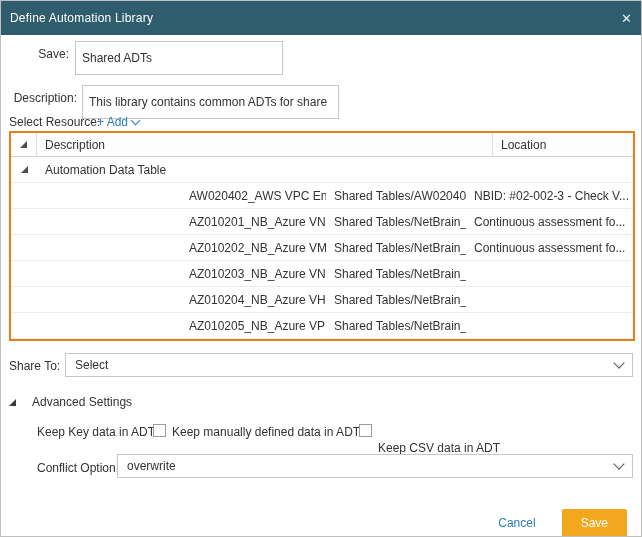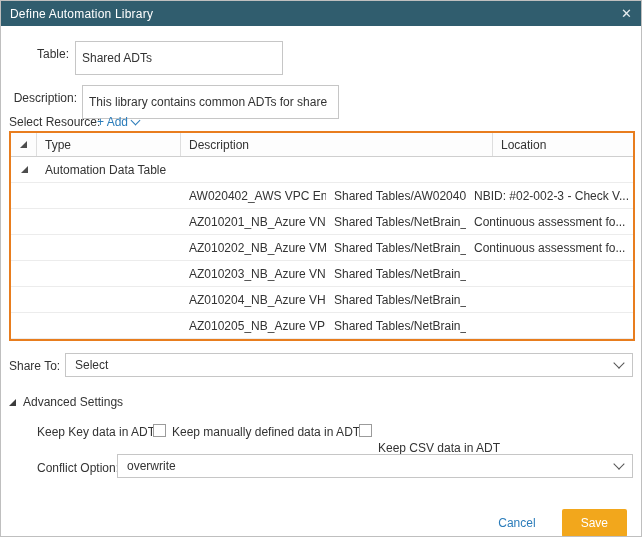--- a/index.html
+++ b/index.html
@@ -1,20 +1,20 @@
 <!DOCTYPE html>
 <html><head>
 <meta charset="utf-8">
 <style>
   html,body{margin:0;padding:0;background:#e9e9e9;}
   body{font-family:"Liberation Sans",sans-serif;font-size:12px;color:#333;}
   .dialog{position:relative;width:642px;height:537px;background:#fff;border:1px solid #bfbfbf;box-sizing:border-box;overflow:hidden;}
 
   
-  .titlebar{position:absolute;top:0;left:0;right:0;height:25px;background:#305d6e;color:#fff;
+  .titlebar{position:absolute;top:0;left:0;right:0;height:34px;background:#305d6e;color:#fff;
             display:flex;align-items:center;justify-content:space-between;padding:12px 9px;box-sizing:border-box;}
   .titlebar .title{font-size:12px;letter-spacing:.2px;}
   .titlebar .close{font-size:13px;line-height:1;cursor:pointer;color:#e8eef1;}
 
   
   .lbl{position:absolute;white-space:nowrap;color:#333;}
   .r{text-align:right;}
   .tbox{position:absolute;height:24px;border:1px solid #c6c6c6;box-sizing:border-box;padding:16px 6px;
         font:12px "Liberation Sans",sans-serif;color:#333;background:#fff;outline:none;}
 
@@ -53,37 +53,36 @@
 </head>
 <body>
 
 <div class="dialog">
 
   <div class="titlebar">
     <span class="title">Define Automation Library</span>
     <span class="close">✕</span>
   </div>
 
-  <div class="lbl r" style="left:0;top:46px;width:68px;">Table:</div>
+  <div class="lbl r" style="left:0;top:46px;width:68px;">Save:</div>
   <input class="tbox" style="left: 74px; top: 40px; width: 208px;" value="Shared ADTs">
 
   <div class="lbl r" style="left:0;top:90px;width:76px;">Description:</div>
   <input class="tbox" style="left: 81px; top: 84px; width: 257px;" value="This library contains common ADTs for share">
 
   <div class="lbl" style="left:8px;top:114px;">Select Resource:</div>
   <div class="lbl link" style="left:96px;top:114px;">
     <span>+ Add</span><span class="chev"></span>
   </div>
 
   <div class="grid">
     <div class="ghead">
       <div class="gh c-icon">
           <span class="tri sm"></span>
         </div>
-      <div class="gh c-type">Type</div>
       <div class="gh c-desc">Description</div>
       <div class="gh c-loc">Location</div>
     </div>
 
     <div class="grow">
       <div class="gc c-icon">
           <span class="tri sm"></span>
         </div>
       <div class="gc" style="flex:1;">Automation Data Table</div>
     </div>
@@ -131,21 +130,21 @@
       <div class="gc c-desc"></div>
     </div>
   </div>
 
   <div class="lbl" style="left:8px;top:358px;">Share To:</div>
   <div class="selbox" style="left:64px;top:352px;width:568px;">
     <span>Select</span>
     <span class="chevd"></span>
   </div>
 
-  <div class="lbl" style="left:8px;top:394px;display:flex;align-items:center;gap:7px;cursor:pointer;">
+  <div class="lbl" style="left:8px;top:394px;display:flex;align-items:center;gap:16px;cursor:pointer;">
     <span class="tri sm" style="border-bottom-color:#3c3c3c;"></span>
     <span>Advanced Settings</span>
   </div>
 
   <div class="lbl" style="left:36px;top:424px;">Keep Key data in ADT:</div>
   <span class="cb" style="left:152px;top:423px;"></span>
   <div class="lbl" style="left:171px;top:424px;">Keep manually defined data in ADT</div>
   <span class="cb" style="left:358px;top:423px;"></span>
   <div class="lbl" style="left:377px;top:440px;">Keep CSV data in ADT</div>
 

